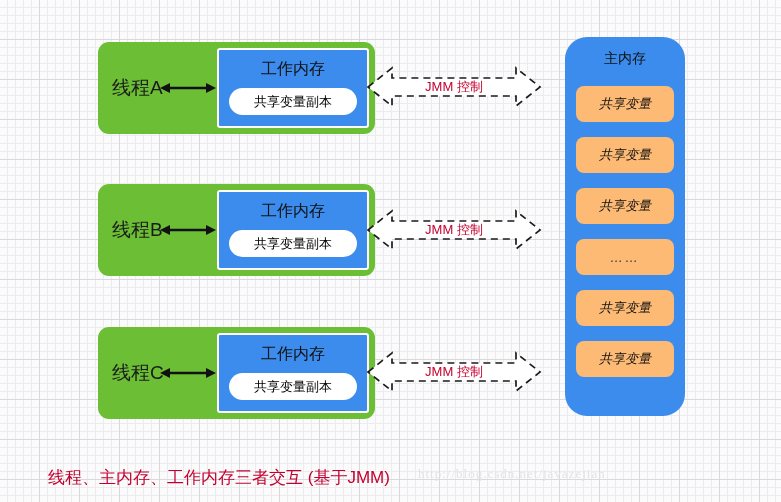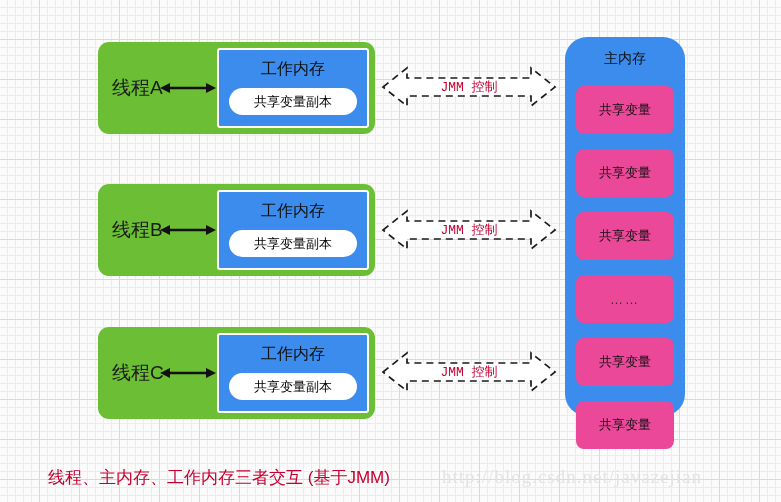--- a/index.html
+++ b/index.html
@@ -26,26 +26,25 @@
     background-size: 40px 40px, 40px 40px, 8px 8px, 8px 8px;
     background-position: -1px -1px, -1px -1px, -1px -1px, -1px -1px;
   }
 
   
   .watermark {
     position: absolute;
     left: 418px;
     top: 466px;
     font-family: "Liberation Serif", "DejaVu Serif", serif;
-    font-size: 19px;
+    font-size: 13px;
     letter-spacing: 1px;
     color: #e3e3e6;
     white-space: nowrap;
     pointer-events: none;
-    margin-left: 24px;
   }
 
   
   .thread-row {
     position: absolute;
     left: 98px;
     width: 277px;
     height: 92px;
     background-color: #6cbe35;
     border-radius: 11px;
@@ -107,24 +106,23 @@
     align-items: center;
     justify-content: center;
     font-size: 13px;
     color: #000000;
     white-space: nowrap;
   }
 
   
   .jmm-arrow {
     position: absolute;
-    left: 381px;
+    left: 366px;
     width: 176px;
     height: 52px;
-    font-family: Liberation Mono, monospace;
   }
   .jmm-arrow.a0 { top: 61px; }
   .jmm-arrow.a1 { top: 204px; }
   .jmm-arrow.a2 { top: 346px; }
   .jmm-label {
     position: absolute;
     left: 0;
     right: 0;
     top: 50%;
     transform: translateY(-50%);
@@ -158,29 +156,30 @@
   .mem-list {
     position: absolute;
     left: 11px;
     right: 11px;
     top: 49px;
     display: flex;
     flex-direction: column;
     gap: 15px;
   }
   .mem-cell {
-    height: 48px;
-    background-color: #ec4899;
+    height: 36px;
+    background-color: #fdba74;
     border-radius: 8px;
     display: flex;
     align-items: center;
     justify-content: center;
     font-size: 13px;
     color: #111111;
     white-space: nowrap;
+    font-style: italic;
   }
   .mem-cell.dots {
     font-size: 13px;
     letter-spacing: 2px;
     color: #333333;
   }
 
   
   .caption-url {
     position: absolute;

